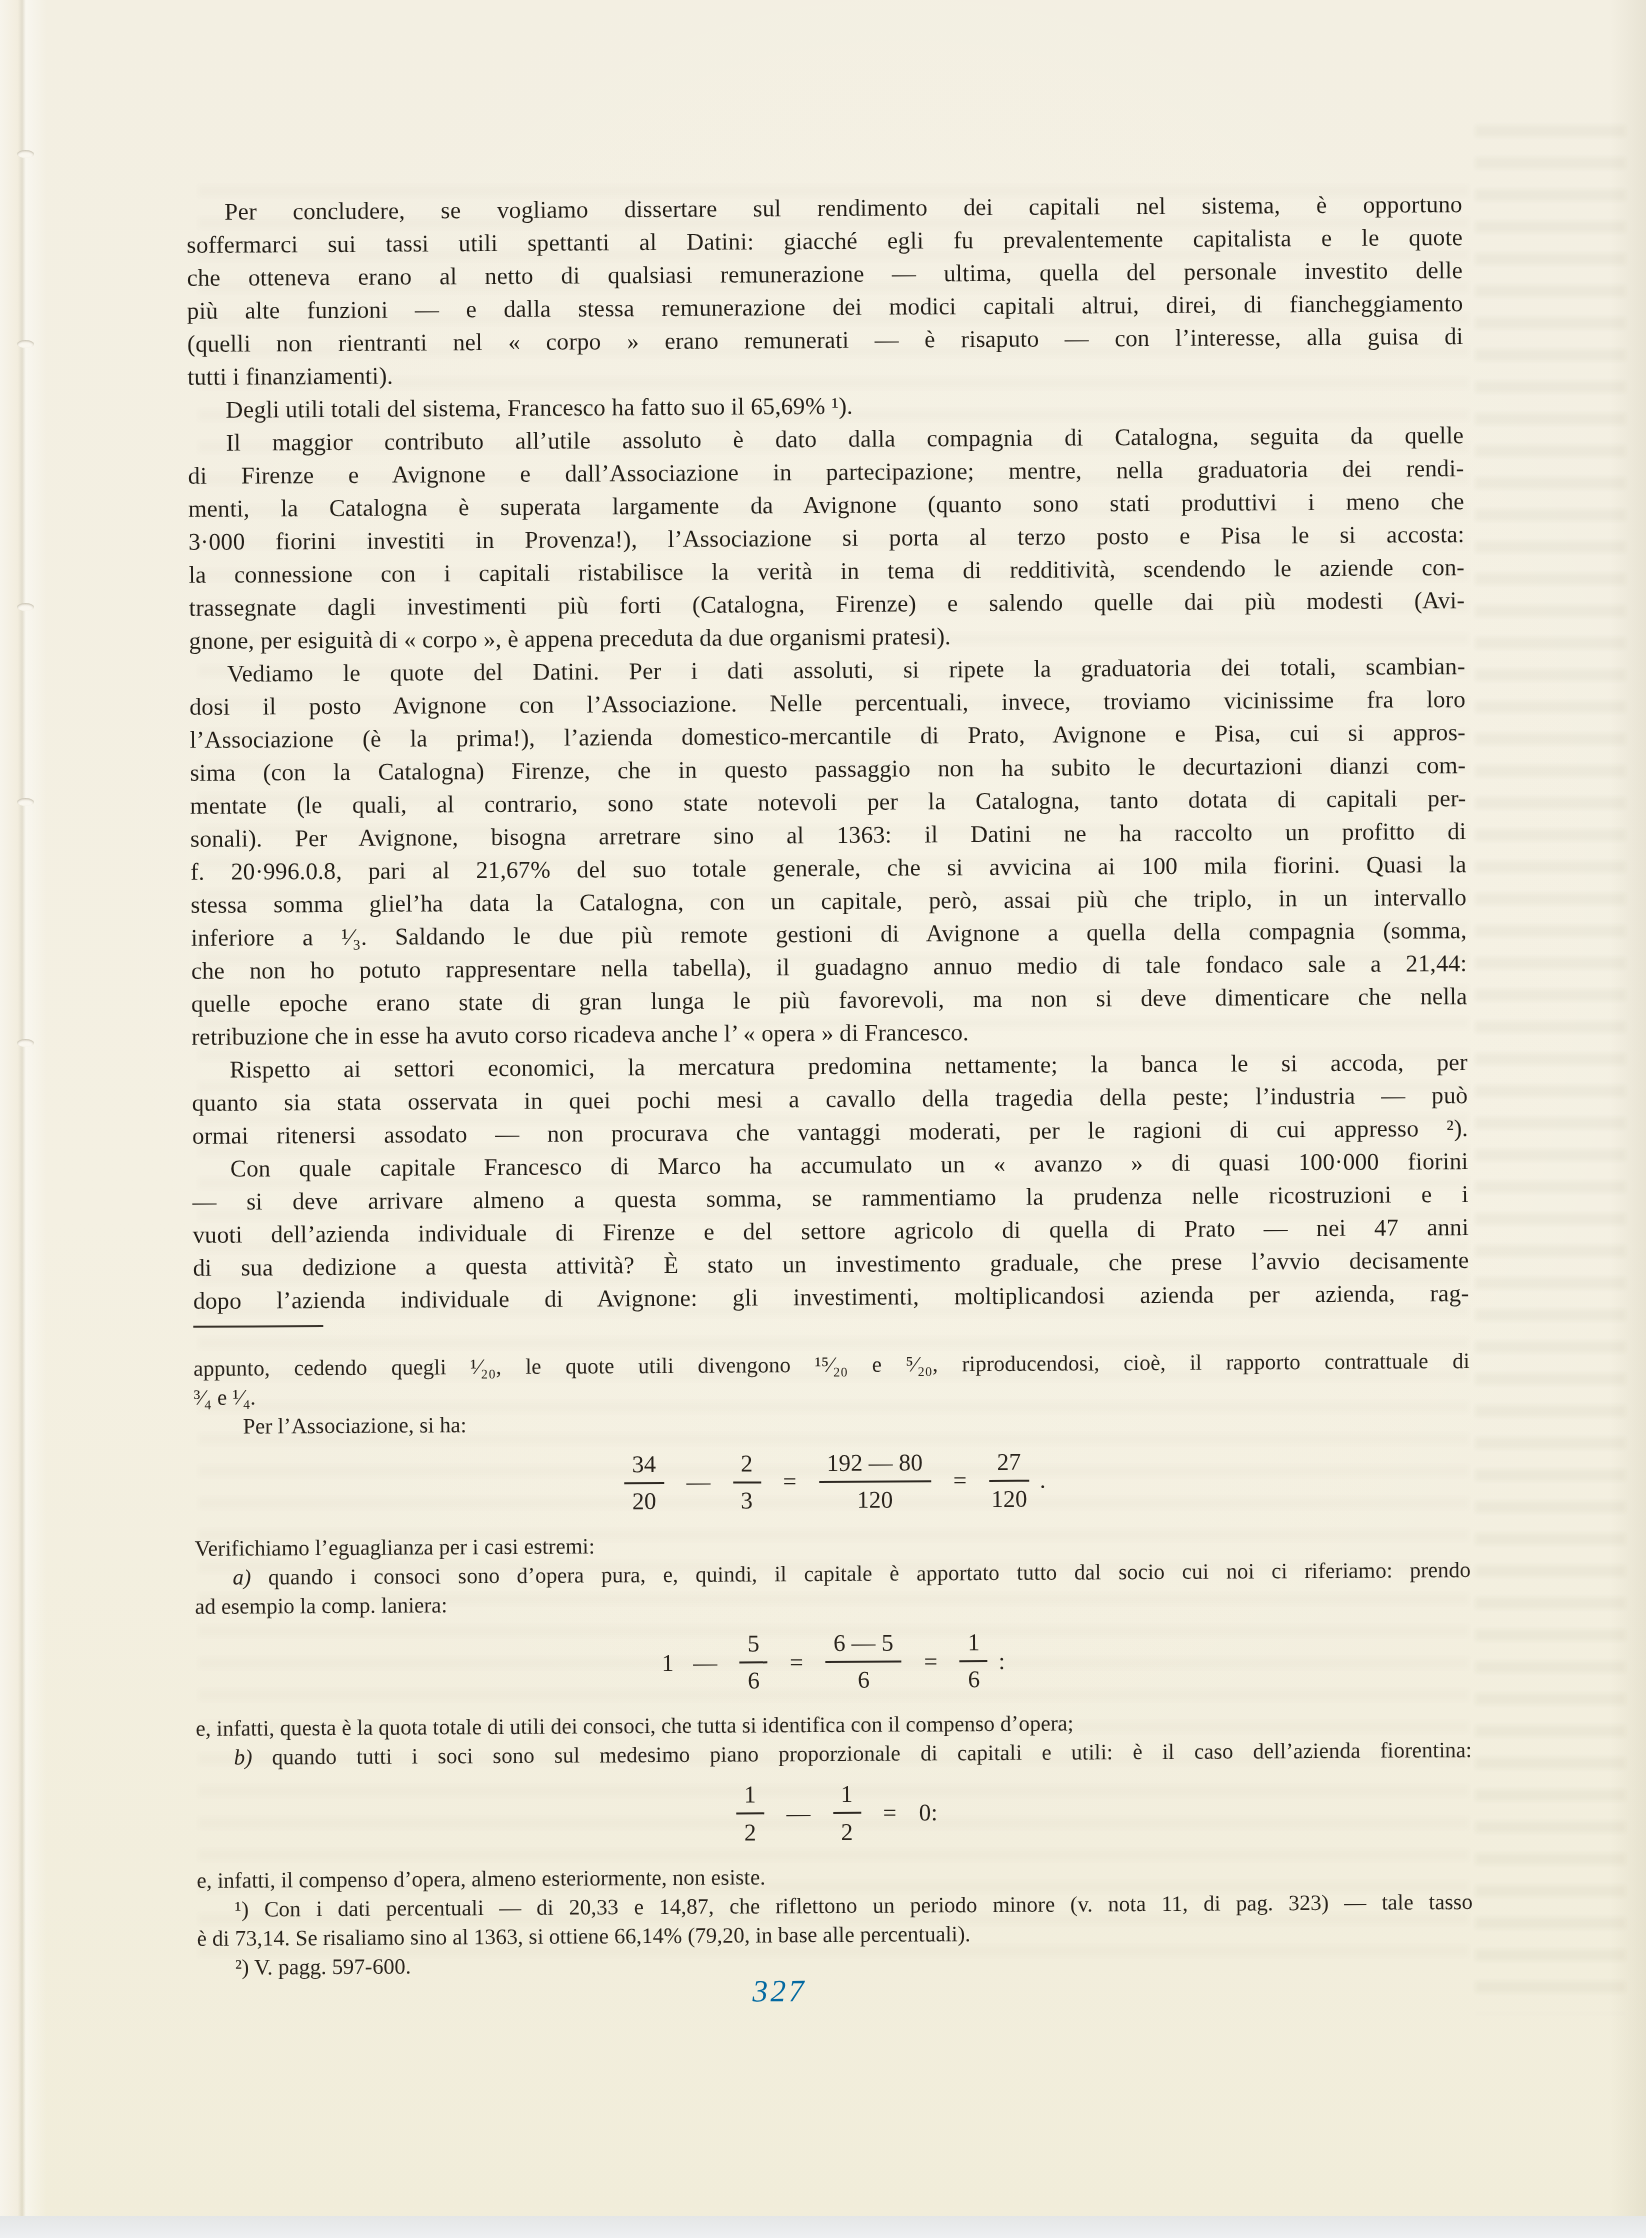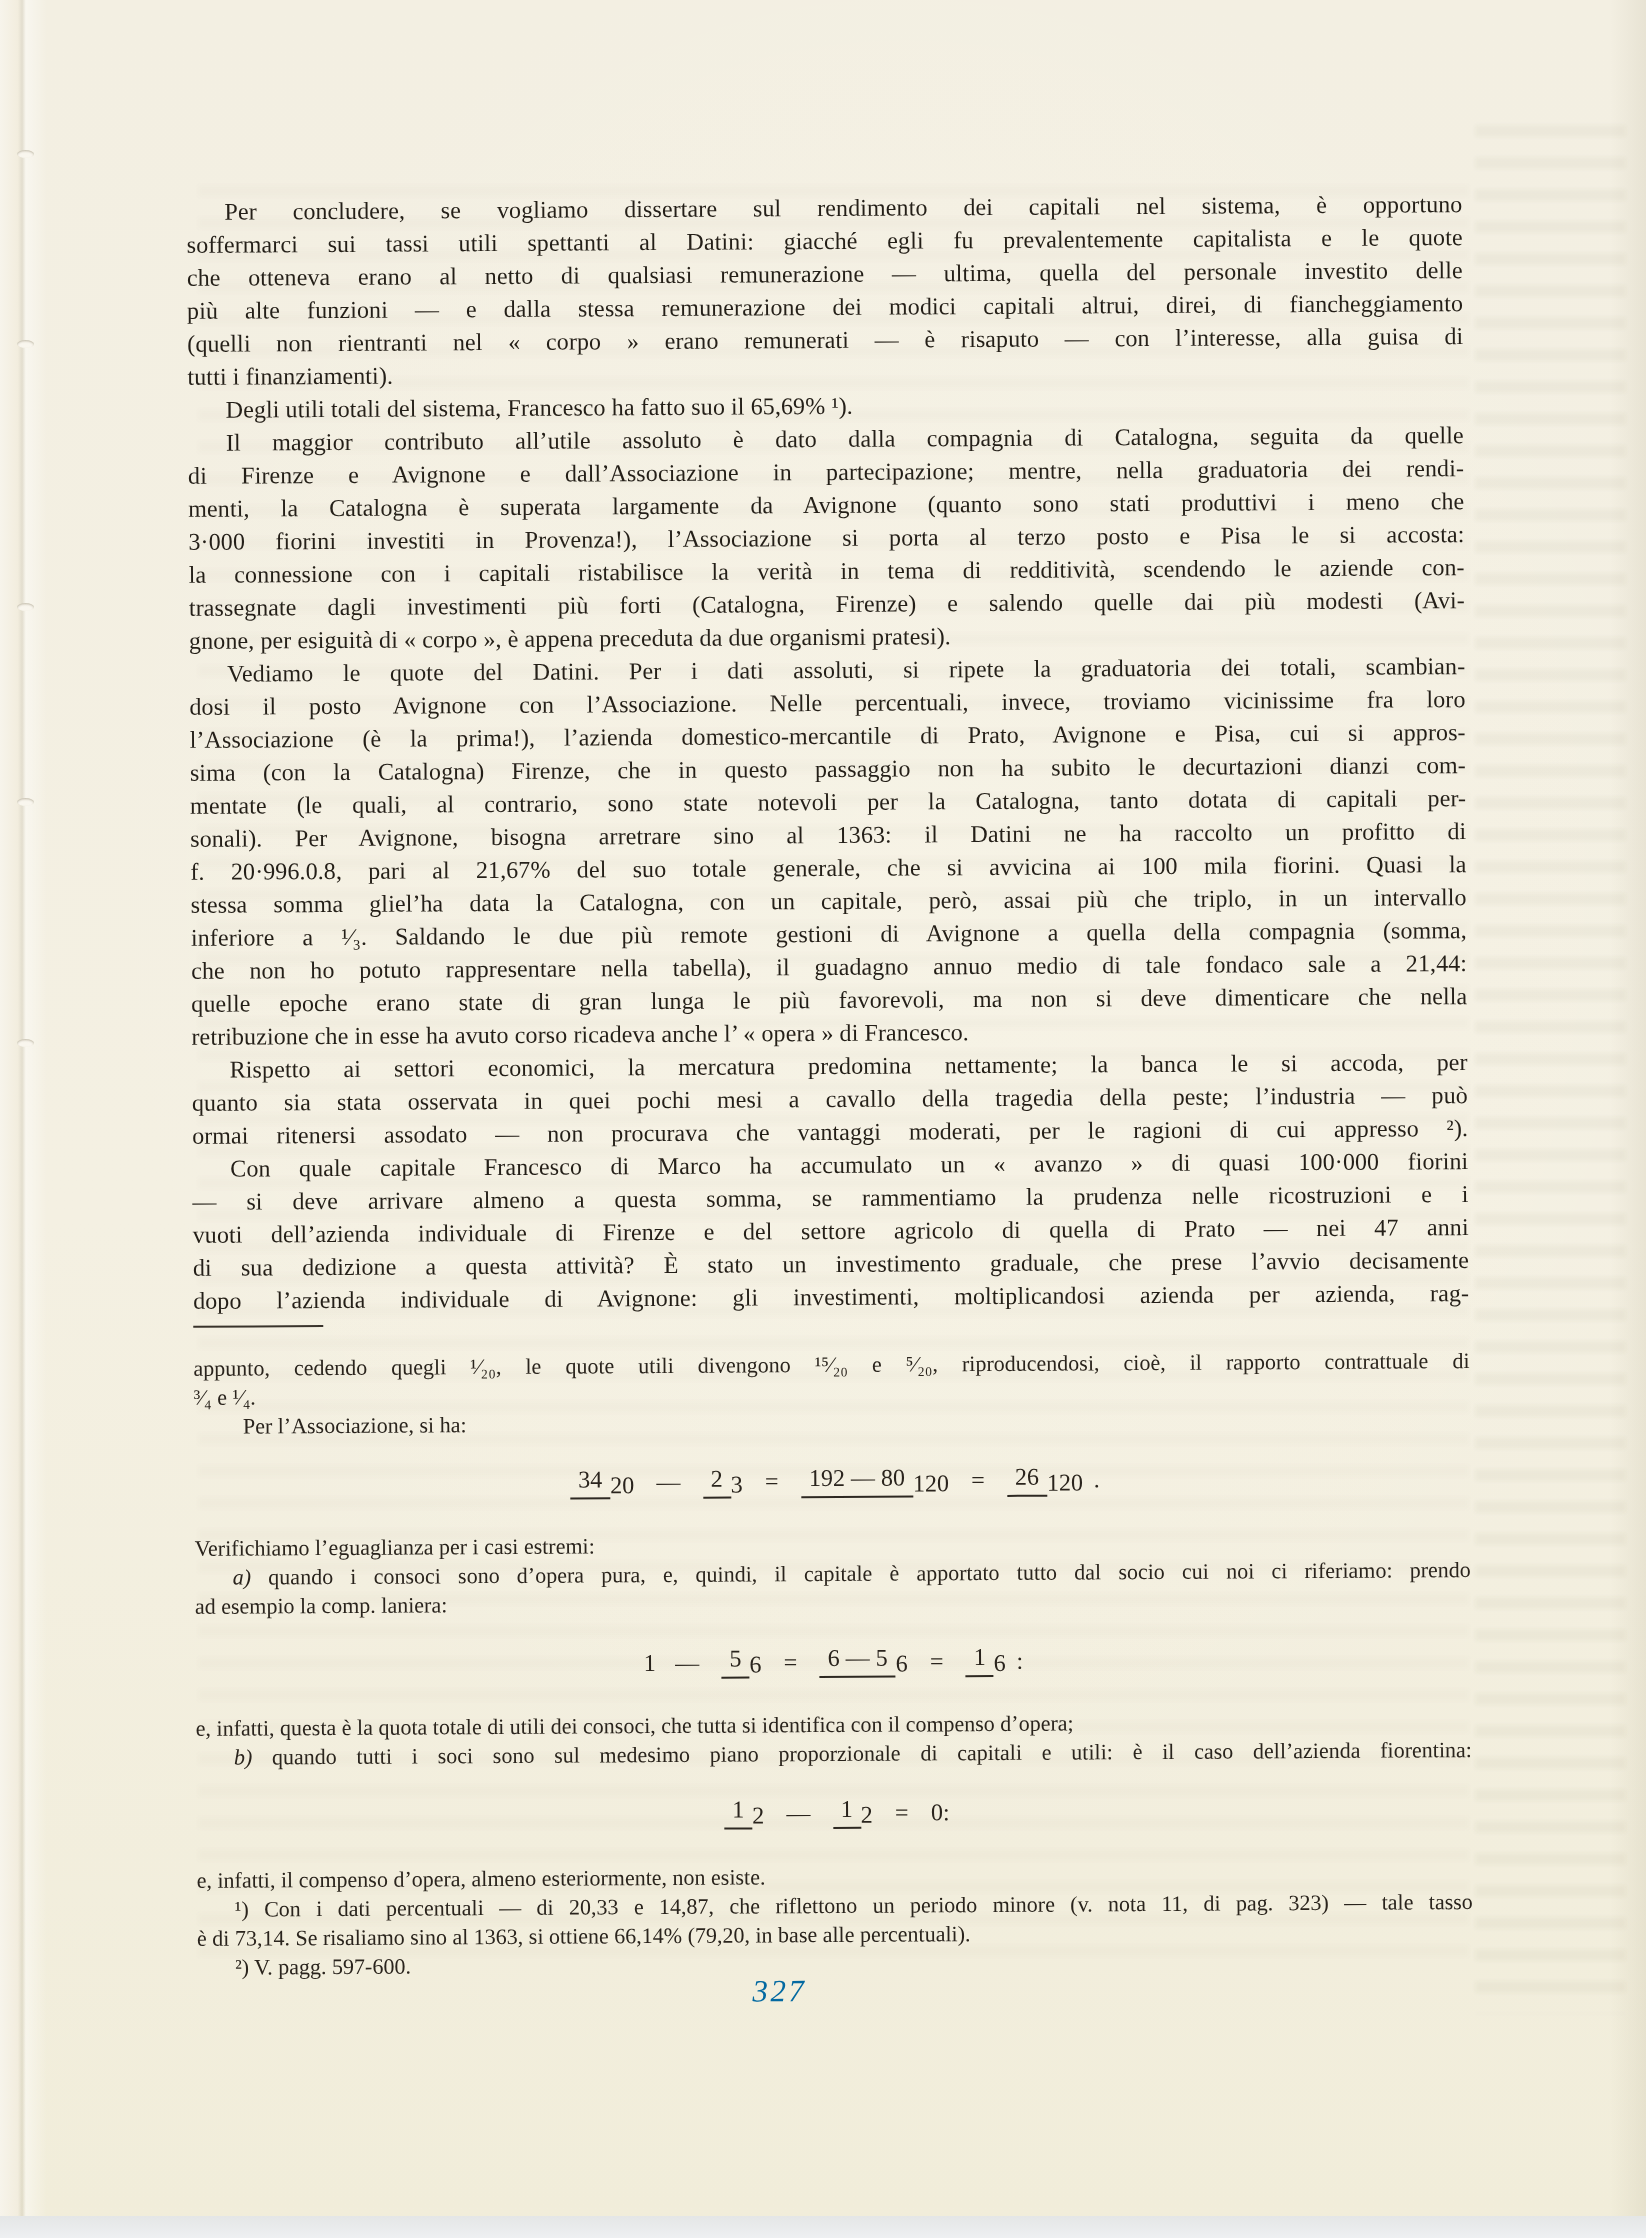--- a/index.html
+++ b/index.html
@@ -59,21 +59,21 @@
   .it{font-style:italic;}
   .fnsep{
     position:absolute;left:192px;top:1322px;width:130px;height:2px;
     background:#39332b;
   }
   .formula{
     display:flex;justify-content:center;align-items:center;
     height:84px;margin:2.6px 0 6.6px;font-size:24px;line-height:1.1;
     text-align:center;text-align-last:auto;
   }
-  .frac{display:inline-flex;flex-direction:row;align-items:center;margin:0 5.3px;}
+  .frac{display:inline-flex;flex-direction:column;align-items:center;margin:0 5.3px;}
   .frac .num{padding:0 8px 4.6px;border-bottom:2px solid #2e2922;}
   .frac .den{padding-top:4.6px;}
   .op{margin:0 17px;}
   .lead{margin-right:2.6px;}
   .endp{margin-left:5.3px;}
   .pagenum{
     position:absolute;left:747px;top:1973px;
     font-size:31px;font-style:italic;letter-spacing:2.6px;color:#0369a1;
   }
 </style>
@@ -163,21 +163,21 @@
           <span class="num">2</span>
           <span class="den">3</span>
         </span>
         <span class="op">=</span>
         <span class="frac">
           <span class="num">192 — 80</span>
           <span class="den">120</span>
         </span>
         <span class="op">=</span>
         <span class="frac">
-          <span class="num">26</span>
+          <span class="num">27</span>
           <span class="den">120</span>
         </span>
         <span class="endp">.</span>
       </div>
 
       <div class="line ll">Verifichiamo l’eguaglianza per i casi estremi:</div>
 
       <div class="para">
         <div class="line ind"><span class="it">a)</span><span> quando i consoci sono d’opera pura, e, quindi, il capitale è apportato tutto dal socio cui noi ci riferiamo: prendo</span></div>
         <div class="line ll">ad esempio la comp. laniera:</div>

